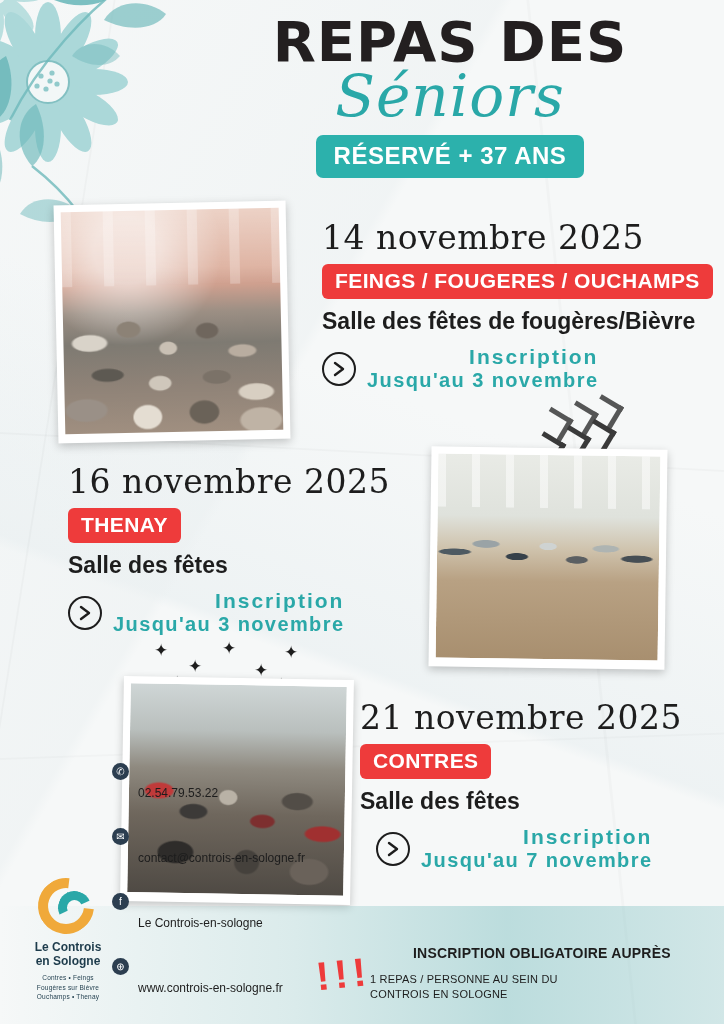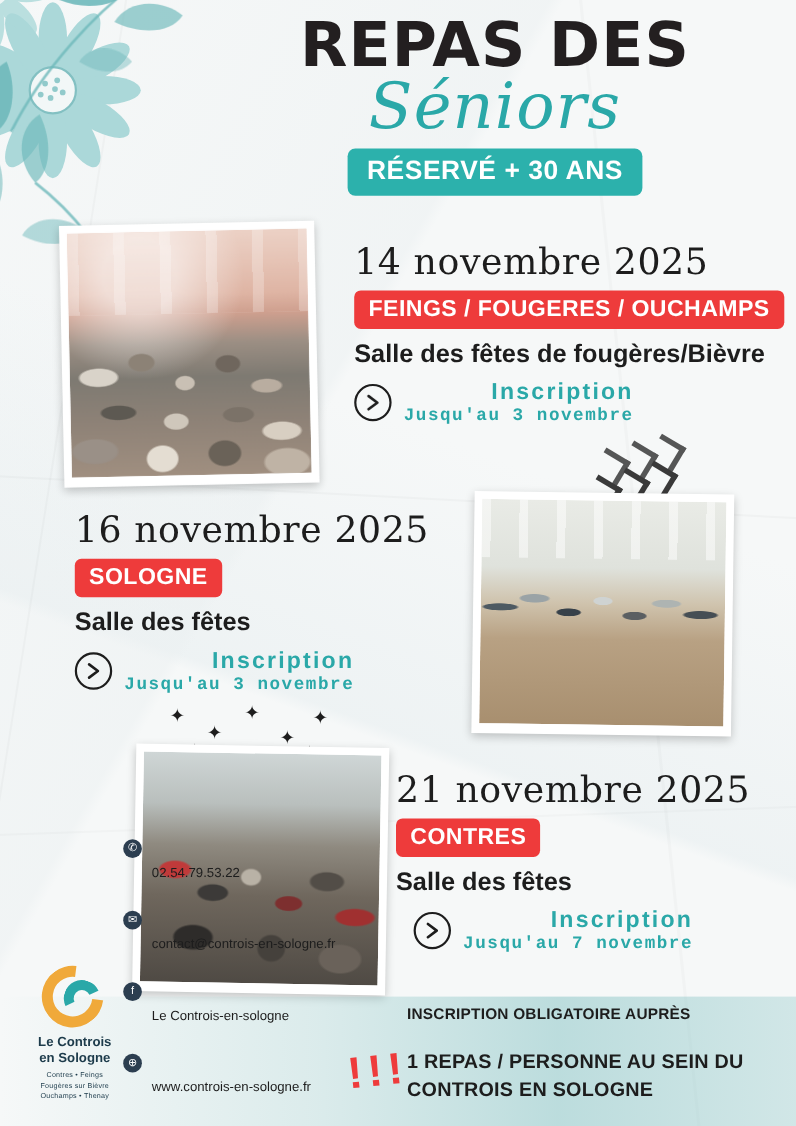--- a/index.html
+++ b/index.html
@@ -177,21 +177,21 @@
   .circle-arrow {
     width: 34px; height: 34px; border-radius: 50%;
     border: 2px solid #1d1d1d;
     display: flex; align-items: center; justify-content: center;
     flex: 0 0 34px;
     margin-right: 11px;
   }
   .circle-arrow svg { display:block; }
   .inscr-lines { color: #2aa8a8; font-weight: bold; line-height: 1.16; text-align: right; }
   .inscr-lines .l1 { font-size: 21px; letter-spacing: 2px; }
-  .inscr-lines .l2 { font-size: 16px; letter-spacing: 1.4px; font-family: Liberation Mono, monospace; }
+  .inscr-lines .l2 { font-size: 20px; letter-spacing: 1.4px; }
 
   
   .chevrons { position: absolute; left: 534px; top: 418px; width: 110px; height: 40px; transform: rotate(-14deg); }
   .chev { position:absolute; width: 26px; height: 26px; border-right: 5px solid #3a3a3a; border-top: 5px solid #3a3a3a; transform: rotate(45deg); }
 
   
   .stars { position: absolute; left: 150px; top: 640px; width: 160px; height: 54px; }
   .star { position: absolute; color: #1d1d1d; font-size: 17px; line-height: 1; }
 
   
@@ -218,22 +218,22 @@
   .contact-row { display:flex; align-items:center; margin-bottom: 7px; }
   .contact-icon {
     width: 17px; height: 17px; border-radius: 50%;
     background: #2c3e50; color:#fff; font-size: 10px;
     display:flex; align-items:center; justify-content:center;
     margin-right: 9px; flex: 0 0 17px;
   }
   .contact-text { font-size: 12px; color: #1d1d1d; margin-top: 44px; }
 
   .notice { position: absolute; right: 16px; bottom: 22px; width: 338px; }
-  .notice-head { font-weight: bold; font-size: 14px; color: #1d1d1d; line-height: 1.35; letter-spacing: .2px; }
-  .notice-sub { font-weight: bold; font-size: 18px; color: #1d1d1d; line-height: 1.35; margin-top: 23px; letter-spacing: .2px; }
+  .notice-head { font-weight: bold; font-size: 14px; color: #1d1d1d; line-height: 1.35; letter-spacing: .2px; margin-left: 43px; }
+  .notice-sub { font-weight: normal; font-size: 11px; color: #1d1d1d; line-height: 1.35; margin-top: 9px; letter-spacing: .2px; }
   .excl { position: absolute; right: 358px; bottom: 30px; display:flex; gap: 5px; transform: rotate(-6deg); }
   .excl span { color:#ee3b3b; font-weight: bold; font-size: 40px; line-height: 1; }
 </style>
 </head>
 <body>
 
 <div class="poster">
 
   <div class="crease c1"></div>
   <div class="crease c2"></div>
@@ -293,21 +293,21 @@
       <g stroke="#6fb9bb" stroke-width="2.5" fill="none" opacity=".8">
         <path d="M150 18 C120 40 70 90 40 150"></path>
         <path d="M62 196 C80 210 96 226 108 242"></path>
       </g>
     </svg>
   </div>
 
   <div class="title-block">
     <div class="title-main">REPAS DES</div>
     <div class="title-script">Séniors</div>
-    <div class="badge-teal">RÉSERVÉ + 30 ANS</div>
+    <div class="badge-teal">RÉSERVÉ + 37 ANS</div>
   </div>
 
   <div class="photo ph1">
     <div class="inner">
         <div class="img-hall"></div>
       </div>
   </div>
 
   <div class="event" style="left:322px; top:218px;">
     <div class="ev-date">14 novembre 2025</div>
@@ -336,21 +336,21 @@
   </div>
 
   <div class="photo ph2">
     <div class="inner">
         <div class="img-dance"></div>
       </div>
   </div>
 
   <div class="event" style="left:68px; top:462px;">
     <div class="ev-date">16 novembre 2025</div>
-    <div class="badge-red">SOLOGNE</div>
+    <div class="badge-red">THENAY</div>
     <div class="ev-place">Salle des fêtes</div>
     <div class="ev-inscr">
       <div class="circle-arrow">
         <svg width="14" height="16" viewBox="0 0 14 16">
             <path d="M3 2 L11 8 L3 14" fill="none" stroke="#1d1d1d" stroke-width="2.4" stroke-linecap="round" stroke-linejoin="round"></path>
           </svg>
       </div>
       <div class="inscr-lines">
         <div class="l1">Inscription</div>
         <div class="l2">Jusqu'au 3 novembre</div>

